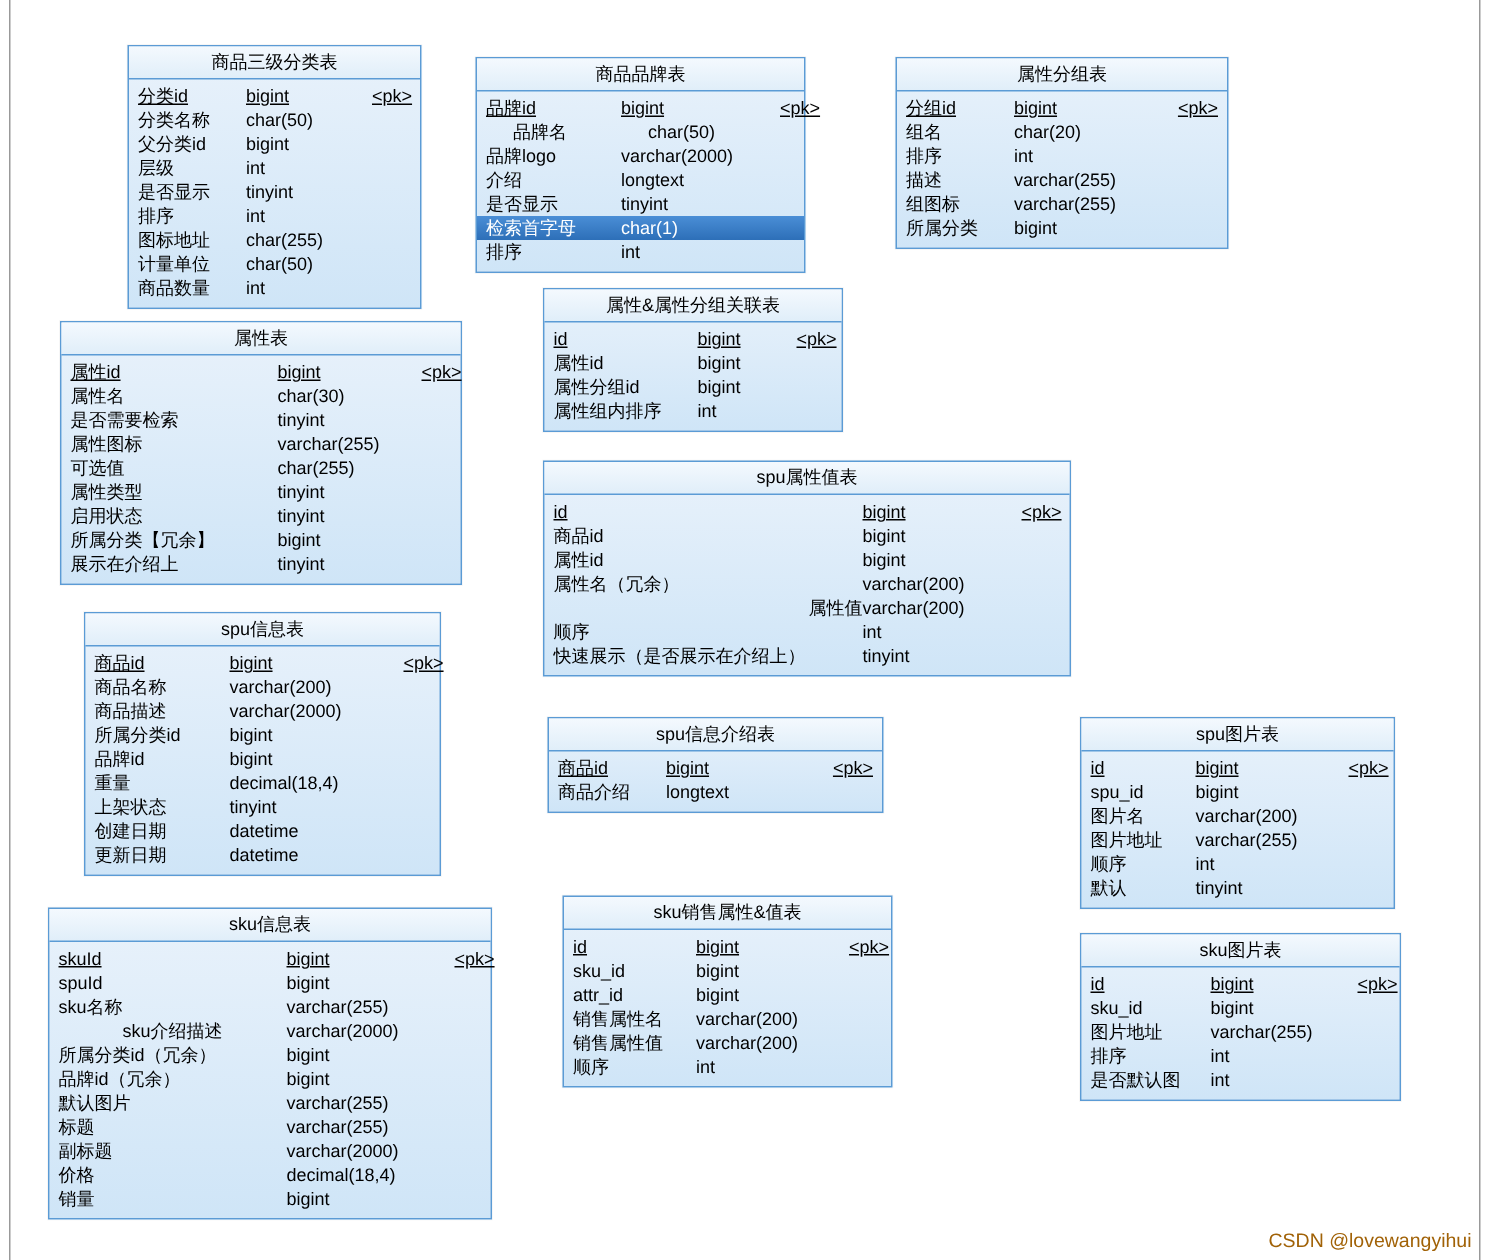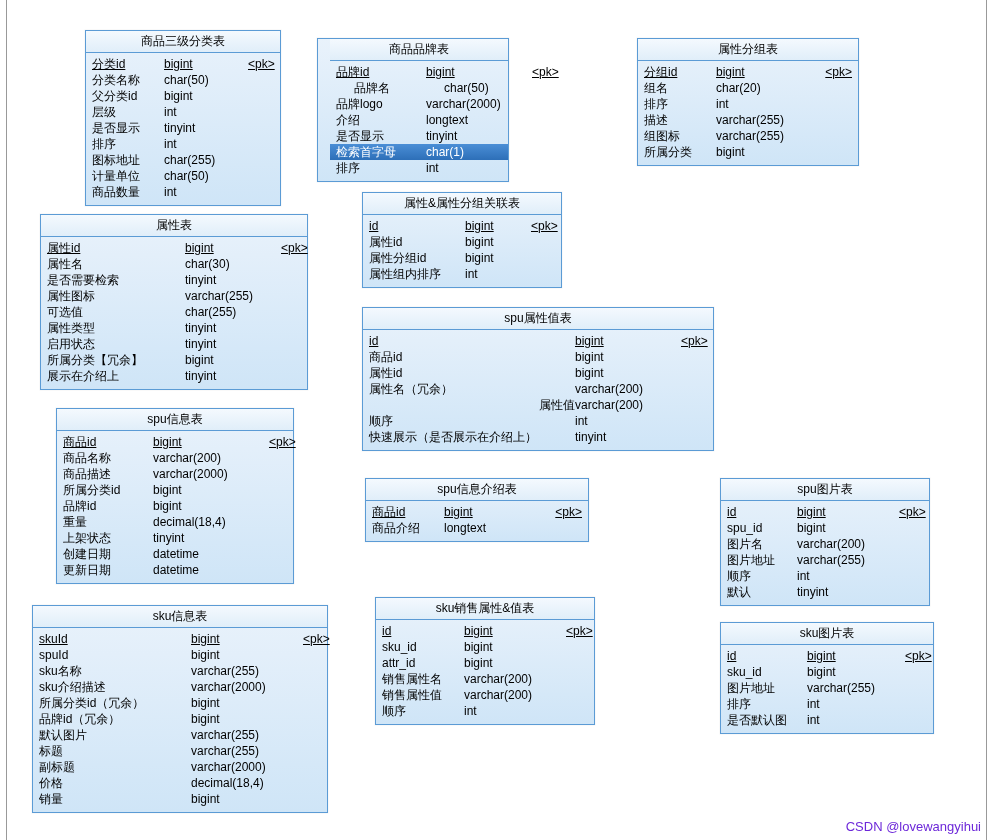--- a/index.html
+++ b/index.html
@@ -12,21 +12,21 @@
     width: 993px;
     height: 840px;
   }
   .vline { position: absolute; top: 0; bottom: 0; width: 1px; background: #999; }
   .vl1 { left: 6px; }
   .vl2 { left: 986px; }
   .watermark {
     position: absolute;
     right: 12px;
     bottom: 6px;
-    color: #6d28d9;
+    color: #a16207;
     font-size: 13px;
   }
   .table-box {
     position: absolute;
     border: 1px solid #5b9bd5;
     background: linear-gradient(to bottom, #e9f2fb 0%, #cfe5f7 100%);
     box-shadow: 0 0 0 0.5px rgba(0,0,0,0.05);
   }
   .t-title {
     text-align: center;
@@ -97,21 +97,21 @@
         <div class="row">
           <span class="c-name" style="width: 72px;">计量单位</span>
           <span class="c-type" style="width: 78px;">char(50)</span>
         </div>
         <div class="row">
           <span class="c-name" style="width: 72px;">商品数量</span>
           <span class="c-type" style="width: 78px;">int</span>
         </div>
       </div>
     </div>
-    <div class="table-box" style="left: 317px; top: 38px; width: 192px; padding-left: 12px;">
+    <div class="table-box" style="left: 317px; top: 38px; width: 220px;">
       <div class="t-title">商品品牌表</div>
       <div class="t-body">
         <div class="row">
           <span class="c-name u" style="width: 90px;">品牌id</span>
           <span class="c-type u" style="width: 100px;">bigint</span>
           <span class="c-pk u">&lt;pk&gt;</span>
         </div>
         <div class="row">
           <span class="c-name" style="width: 90px; margin-left: 18px;">品牌名</span>
           <span class="c-type" style="width: 100px;">char(50)</span>
@@ -131,21 +131,21 @@
         <div class="row hl">
           <span class="c-name" style="width: 90px;">检索首字母</span>
           <span class="c-type" style="width: 100px;">char(1)</span>
         </div>
         <div class="row">
           <span class="c-name" style="width: 90px;">排序</span>
           <span class="c-type" style="width: 100px;">int</span>
         </div>
       </div>
     </div>
-    <div class="table-box" style="left: 597px; top: 38px; width: 222px; margin-left: 40px;">
+    <div class="table-box" style="left: 597px; top: 38px; width: 222px;">
       <div class="t-title">属性分组表</div>
       <div class="t-body">
         <div class="row">
           <span class="c-name u" style="width: 72px;">分组id</span>
           <span class="c-type u" style="width: 100px;">bigint</span>
           <span class="c-pk u">&lt;pk&gt;</span>
         </div>
         <div class="row">
           <span class="c-name" style="width: 72px;">组名</span>
           <span class="c-type" style="width: 100px;">char(20)</span>
@@ -362,21 +362,21 @@
         </div>
         <div class="row">
           <span class="c-name" style="width: 152px;">spuId</span>
           <span class="c-type" style="width: 106px;">bigint</span>
         </div>
         <div class="row">
           <span class="c-name" style="width: 152px;">sku名称</span>
           <span class="c-type" style="width: 106px;">varchar(255)</span>
         </div>
         <div class="row">
-          <span class="c-name" style="width: 152px;">sku介绍描述</span>
+          <span class="c-name" style="width: 152px; text-align: center;">sku介绍描述</span>
           <span class="c-type" style="width: 106px;">varchar(2000)</span>
         </div>
         <div class="row">
           <span class="c-name" style="width: 152px;">所属分类id（冗余）</span>
           <span class="c-type" style="width: 106px;">bigint</span>
         </div>
         <div class="row">
           <span class="c-name" style="width: 152px;">品牌id（冗余）</span>
           <span class="c-type" style="width: 106px;">bigint</span>
         </div>

